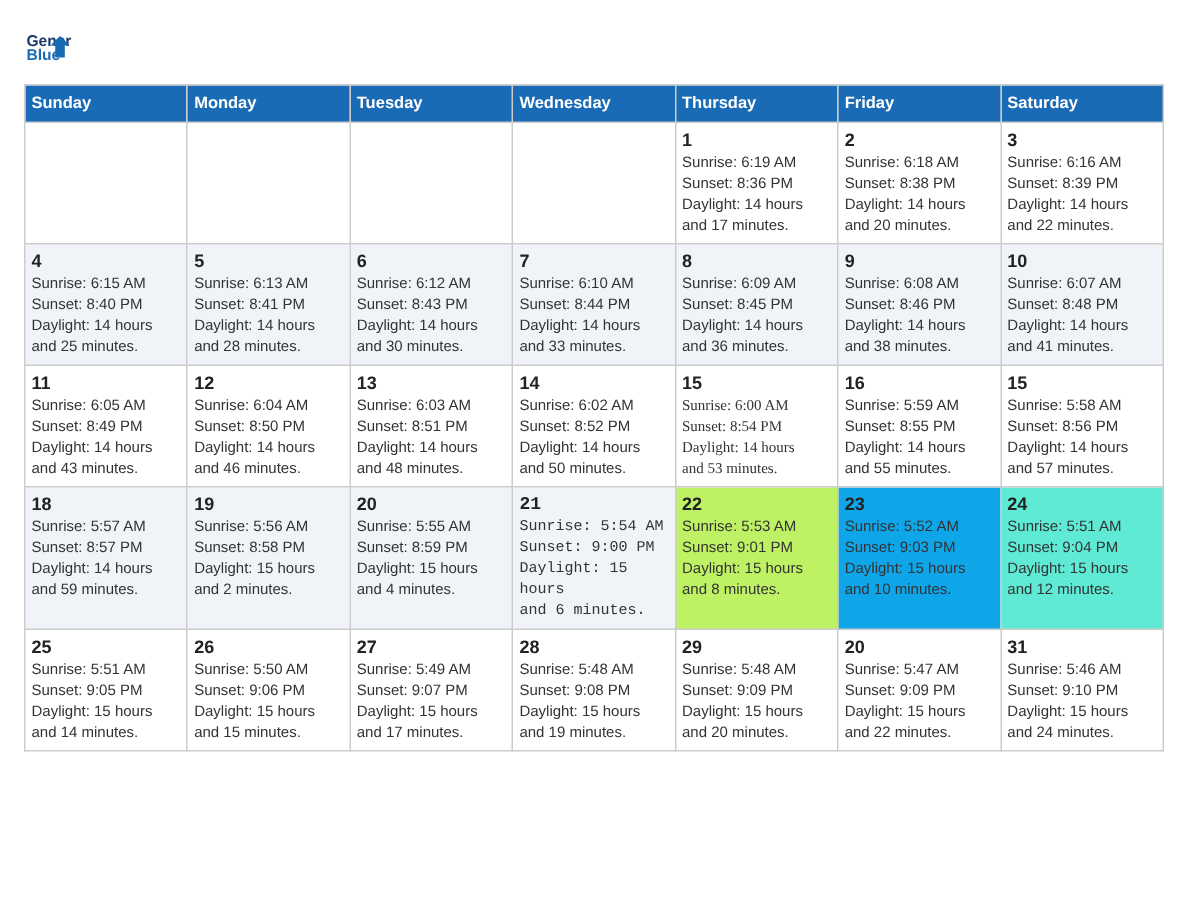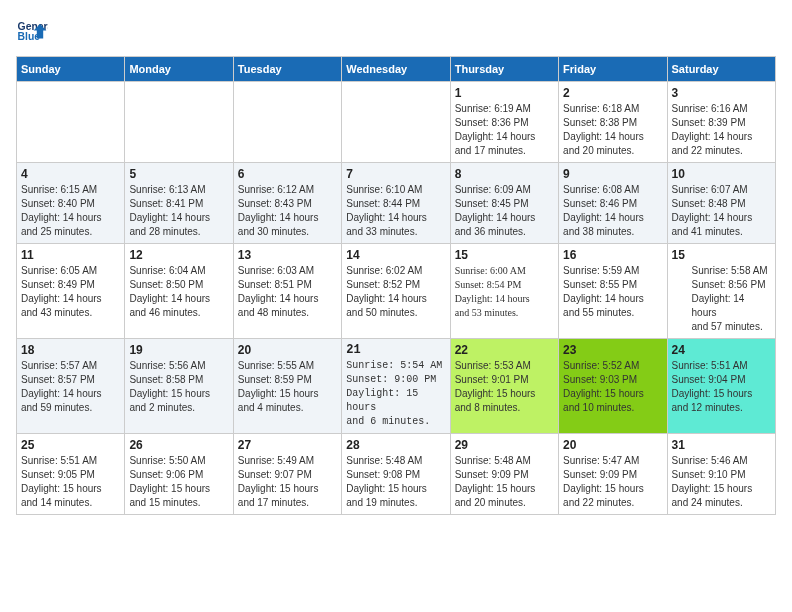--- a/index.html
+++ b/index.html
@@ -223,21 +223,21 @@
         </td>
         <td>
           <div class="day-num">16</div>
           <div class="day-detail" style="white-space: pre-line;">Sunrise: 5:59 AM
 Sunset: 8:55 PM
 Daylight: 14 hours
 and 55 minutes.</div>
         </td>
         <td>
           <div class="day-num">15</div>
-          <div class="day-detail" style="white-space: pre-line; margin-left: 20px;">Sunrise: 5:58 AM
+          <div class="day-detail" style="white-space: pre-line;">Sunrise: 5:58 AM
 Sunset: 8:56 PM
 Daylight: 14 hours
 and 57 minutes.</div>
         </td>
       </tr>
       <tr>
         <td style="background: rgb(240, 244, 248);">
           <div class="day-num">18</div>
           <div class="day-detail" style="white-space: pre-line;">Sunrise: 5:57 AM
 Sunset: 8:57 PM
@@ -265,21 +265,21 @@
 Daylight: 15 hours
 and 6 minutes.</div>
         </td>
         <td style="background: #bef264;">
           <div class="day-num">22</div>
           <div class="day-detail" style="white-space: pre-line;">Sunrise: 5:53 AM
 Sunset: 9:01 PM
 Daylight: 15 hours
 and 8 minutes.</div>
         </td>
-        <td style="background: #84cc16;">
+        <td style="background: #0ea5e9;">
           <div class="day-num">23</div>
           <div class="day-detail" style="white-space: pre-line;">Sunrise: 5:52 AM
 Sunset: 9:03 PM
 Daylight: 15 hours
 and 10 minutes.</div>
         </td>
         <td style="background: #5eead4;">
           <div class="day-num">24</div>
           <div class="day-detail" style="white-space: pre-line;">Sunrise: 5:51 AM
 Sunset: 9:04 PM

